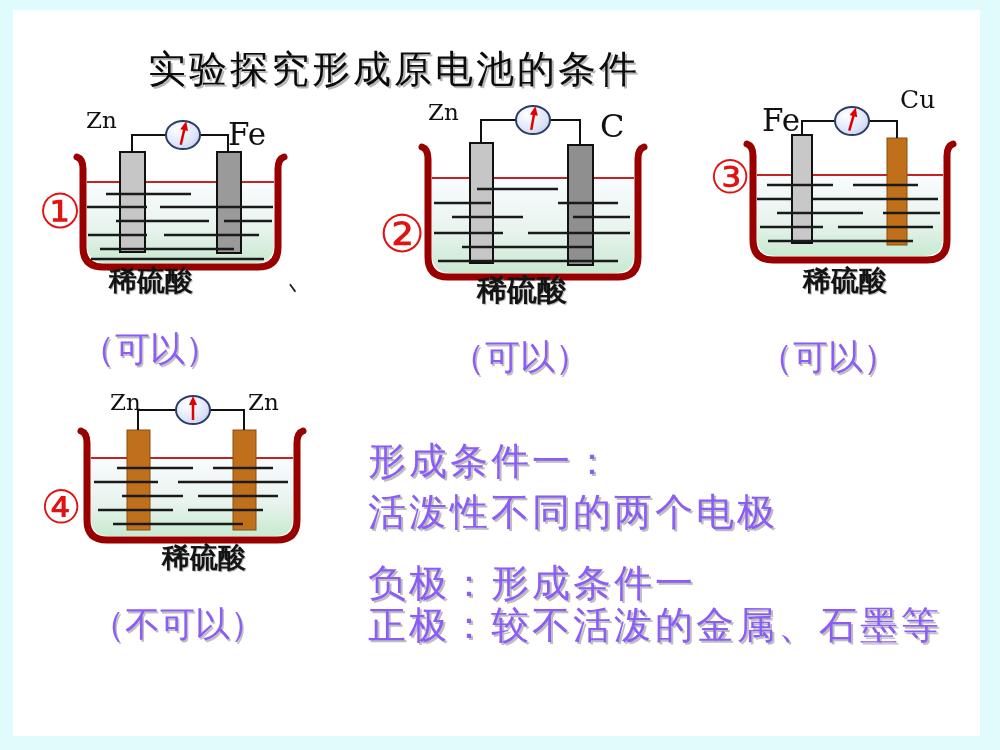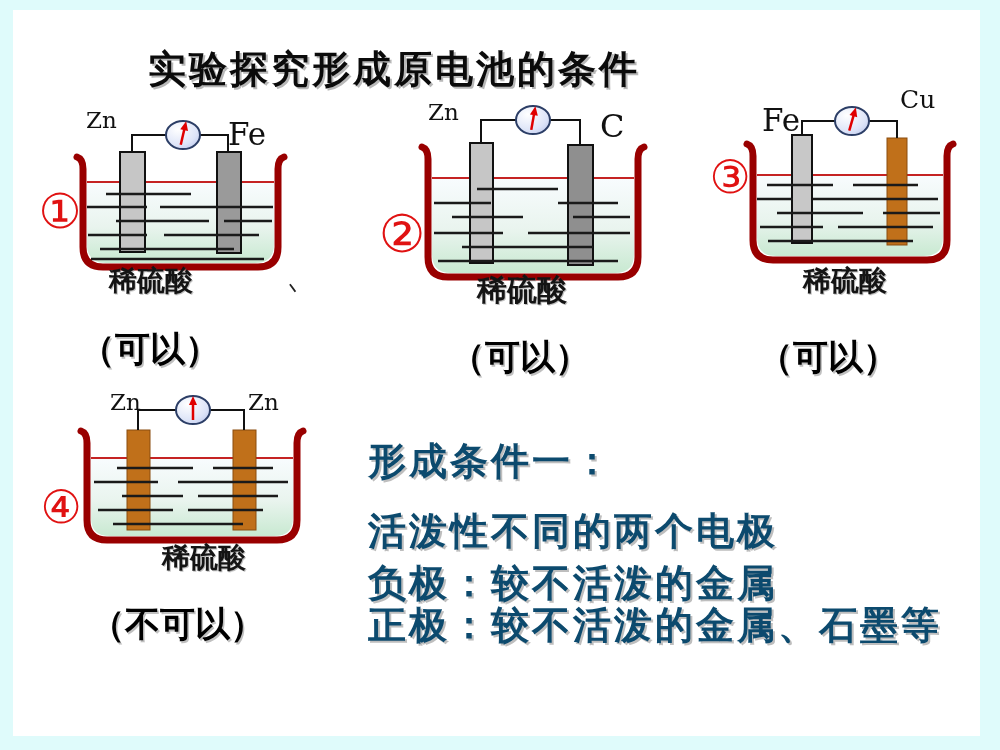--- a/index.html
+++ b/index.html
@@ -9,29 +9,29 @@
     background:#dffbfb;
     position:relative;overflow:hidden;
   }
   .surface{
     position:absolute;left:13px;top:10px;width:967px;height:726px;
     background:#ffffff;
   }
   .abs{position:absolute;white-space:nowrap;}
   .title{
     left:148px;top:44px;
-    font-size:38px;font-weight:bold;letter-spacing:3px;color:#0b0b0b;
+    font-size:38px;font-weight:normal;letter-spacing:3px;color:#0b0b0b;
     text-shadow:2px 2px 0 rgba(125,125,125,.55);
   }
   .verdict{
-    font-size:35px;font-weight:bold;color:#000000;
+    font-size:35px;font-weight:normal;color:#8b5cf6;
     text-shadow:1.5px 1.5px 0 rgba(130,130,130,.5);
   }
   .concl{
-    font-size:38px;font-weight:bold;letter-spacing:3px;color:#0c4a6e;
+    font-size:38px;font-weight:normal;letter-spacing:3px;color:#8b5cf6;
     text-shadow:2px 2px 0 rgba(125,125,125,.5);
   }
   .stray{left:283px;top:276px;font-size:22px;color:#222;}
   svg text{font-family:"DejaVu Sans","Liberation Sans",sans-serif;}
   svg .elabel{font-family:"DejaVu Serif","Liberation Serif",serif;fill:#111;}
   svg .numlabel{fill:#e01212;font-family:"DejaVu Serif","Liberation Serif",serif;}
   svg .sol{fill:#141414;font-weight:600;text-shadow:1px 1px 0 rgba(130,130,130,.5);}
   svg .wire{stroke:#111;stroke-width:2;fill:none;}
   svg .beaker{stroke:#990000;stroke-width:7;fill:none;stroke-linecap:round;}
   svg .surfline{stroke:#c52323;stroke-width:2;}
@@ -191,15 +191,15 @@
 </svg>
 
 <div class="abs verdict" style="left:80px;top:326px">（可以）</div>
 <div class="abs verdict" style="left:450px;top:334px">（可以）</div>
 <div class="abs verdict" style="left:758px;top:334px">（可以）</div>
 <div class="abs verdict" style="left:90px;top:601px">（不可以）</div>
 
 <div class="abs stray">丶</div>
 
 <div class="abs concl" style="left:368px;top:436px">形成条件一：</div>
-<div class="abs concl" style="left:368px;top:506px">活泼性不同的两个电极</div>
-<div class="abs concl" style="left:368px;top:558px">负极：较不活泼的金属</div>
+<div class="abs concl" style="left:368px;top:487px">活泼性不同的两个电极</div>
+<div class="abs concl" style="left:368px;top:558px">负极：形成条件一</div>
 <div class="abs concl" style="left:368px;top:600px">正极：较不活泼的金属、石墨等</div>
 
 </body></html>

